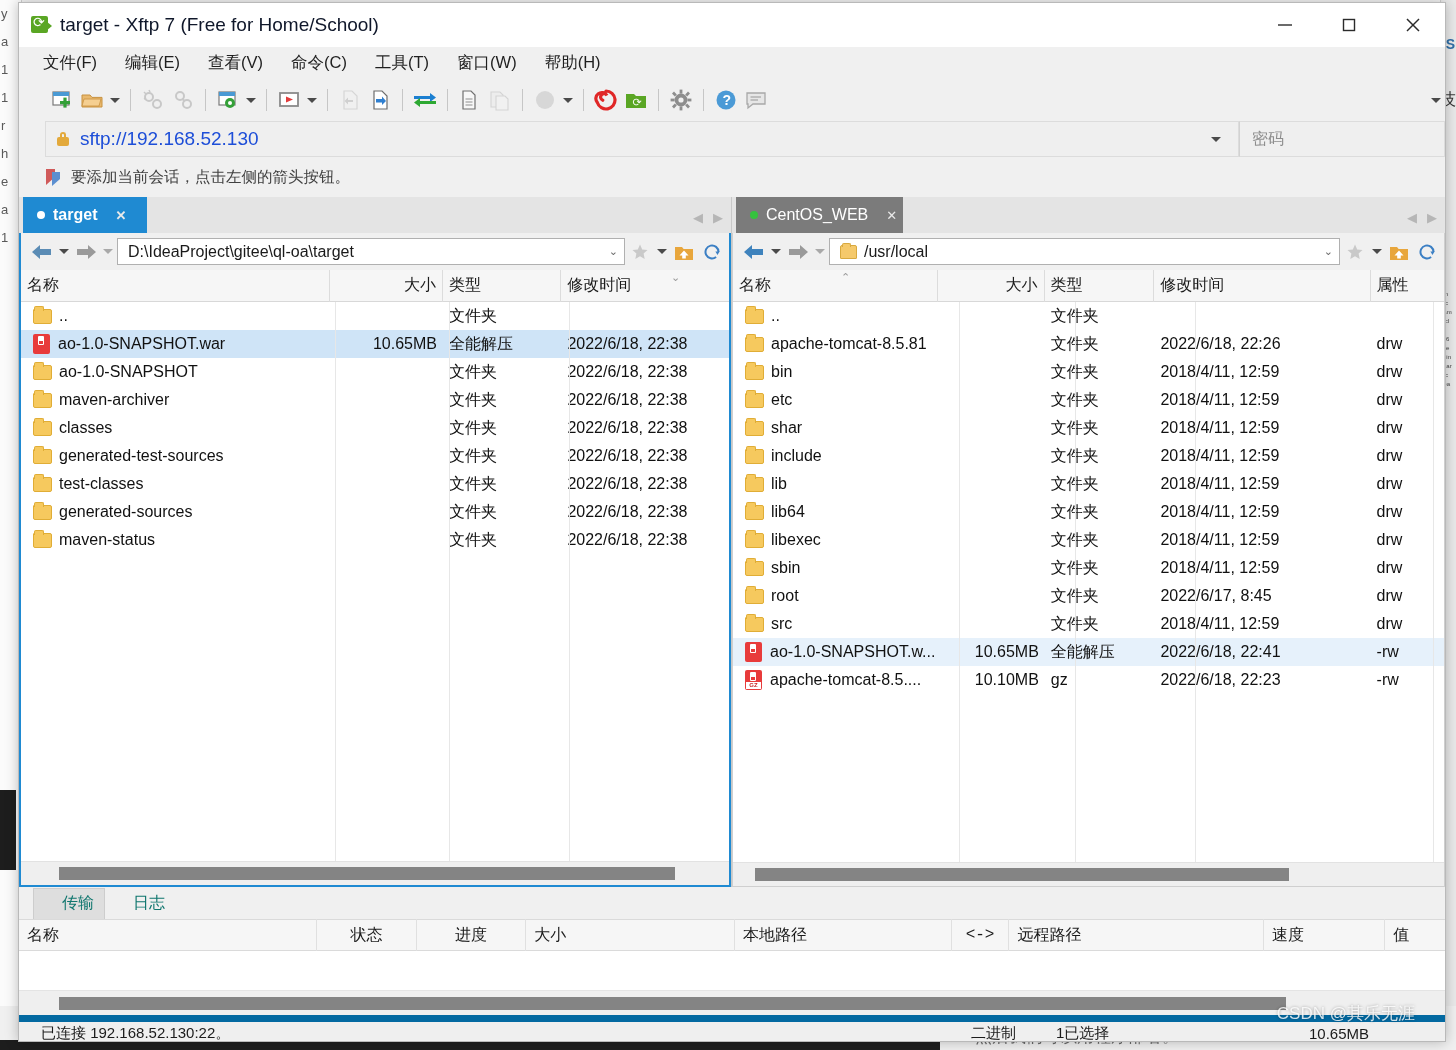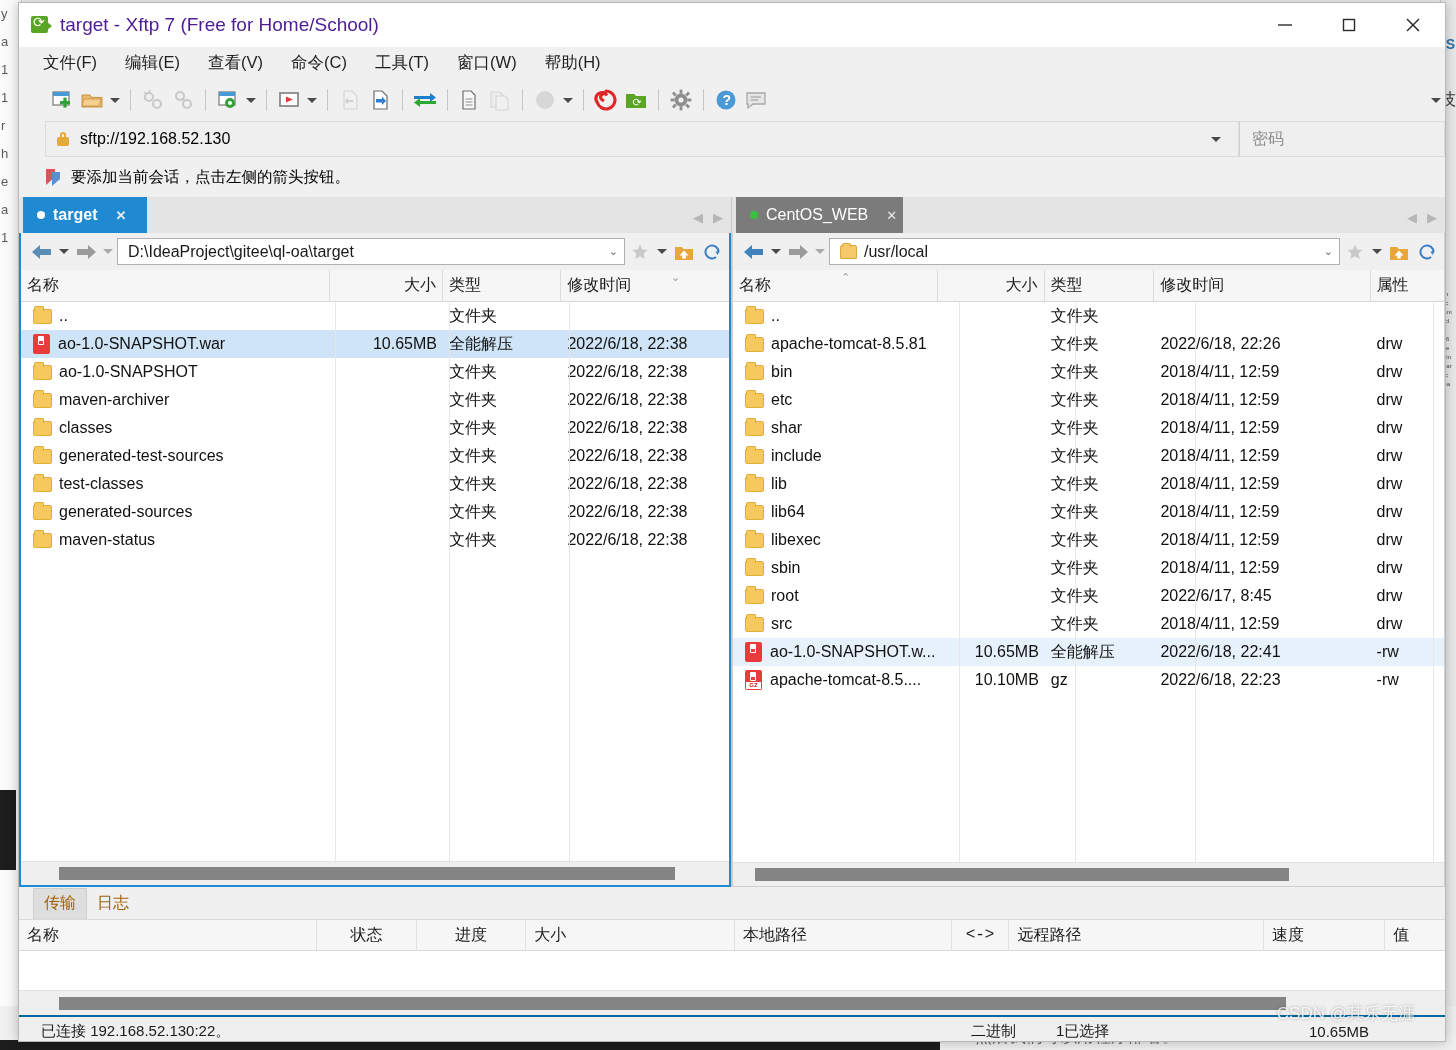--- a/index.html
+++ b/index.html
@@ -98,21 +98,21 @@
     color: #fff; font-size: 14px; line-height: 18px;
   }
   #app-icon .arr {
     position: absolute; left: 15px; top: 6px;
     width: 0; height: 0;
     border-left: 6px solid #5aa624;
     border-top: 5px solid transparent;
     border-bottom: 5px solid transparent;
   }
   #title-text {
-    font-size: 19px; color: #4c1d95; white-space: nowrap; text-align: center;
+    font-size: 19px; color: #0f172a; white-space: nowrap; text-align: center;
   }
   .winbtns { position: absolute; right: 0; top: 0; display: flex; height: 44px; }
   .winbtn {
     width: 64px; height: 44px; display: flex; align-items: center;
     justify-content: center; color: #2b2b2b; font-size: 19px;
   }
   .winbtn svg { display: block; }
 
   
   #menubar {
@@ -149,33 +149,33 @@
     flex: 1; background: #efefef; border: 1px solid #dcdcdc;
     display: flex; align-items: center; padding-left: 10px;
     position: relative; min-width: 0;
   }
   #lock-icon { width: 14px; height: 14px; margin-right: 10px; position: relative; flex:none; }
   #lock-icon .body { position: absolute; left: 1px; top: 5px; width: 12px; height: 9px;
                      background: #e3a93b; border-radius: 2px; }
   #lock-icon .shk { position: absolute; left: 4px; top: 0px; width: 6px; height: 7px;
                     border: 2px solid #e3a93b; border-bottom: none;
                     border-radius: 4px 4px 0 0; }
-  #url-text { font-size: 16px; color: #000000; white-space: nowrap; }
+  #url-text { font-size: 19px; color: #1d4ed8; white-space: nowrap; }
   #url-drop { width: 44px; display:flex; align-items:center; justify-content:center; }
   #user-field, #pass-field {
     width: 206px; background: #efefef; border: 1px solid #dcdcdc;
     border-left: 1px solid #d2d2d2;
     display: flex; align-items: center; padding-left: 12px;
     font-size: 16px; color: #8d8d8d; white-space: nowrap;
   }
 
   
   #notice {
     height: 40px; background: #f0f0f0; display: flex; align-items: center;
-    padding-left: 26px; font-size: 15.5px; color: #000000;
+    padding-left: 26px; font-size: 15.5px; color: #404040;
   }
   #notice-flag { width: 18px; height: 18px; margin-right: 8px; position: relative; flex:none; }
   #notice-flag .f1 { position:absolute; left:1px; top:1px; width:0;height:0;
     border-left: 9px solid #d05a5a; border-bottom: 8px solid transparent; border-top: 8px solid #d05a5a;}
   #notice-flag .f2 { position:absolute; left:7px; top:4px; width:0;height:0;
     border-left: 8px solid #5b8fd0; border-bottom: 7px solid transparent; border-top: 7px solid #5b8fd0;}
 
   
   #panes { display: flex; height: 690px; }
   .pane { width: 50%; display: flex; flex-direction: column; position: relative; }
@@ -277,39 +277,39 @@
     display: flex; flex-direction: column; min-height: 0;
   }
 
   
   #xfer { background: #f0f0f0; }
   #xfer-tabs {
     height: 32px; display: flex; align-items: flex-end; padding-left: 14px;
     background: #f0f0f0; font-size: 16px;
   }
   #xfer-tabs .xt {
-    padding: 4px 10px 5px 10px; color: #a16207;
+    padding: 4px 10px 5px 28px; color: #0f766e;
   }
   #xfer-tabs .xt.active { background: #dedede; border: 1px solid #cdcdcd; border-bottom: none; }
   #xfer-head {
     height: 32px; background: #f6f6f6; display: flex; align-items: center;
     border-top: 1px solid #dadada; border-bottom: 1px solid #dadada;
     font-size: 16px; color: #1b1b1b;
   }
   #xfer-head .c { border-right: 1px solid #e0e0e0; height: 32px; display: flex;
                   align-items: center; padding: 0 8px; white-space: nowrap; overflow: hidden;}
   #xfer-head .c.ctr { justify-content: center; }
   #xfer-body { height: 40px; background: #fff; border-bottom: 1px solid #e4e4e4;}
   #xfer-scroll { height: 24px; background: #efefef; display:flex; align-items:center; padding: 0 4px;}
   #xfer-scroll .thumb { height: 13px; background: #848484; }
 
   
   #statusbar {
     height: 30px; background: #efefef; display: flex; align-items: center;
-    font-size: 15px; color: #1b1b1b; border-top: 2px solid #0369a1;
+    font-size: 15px; color: #1b1b1b; border-top: 7px solid #0369a1;
     position: relative;
   }
   #status-left { padding-left: 22px; white-space: nowrap; }
   #status-bin { position: absolute; left: 952px; }
   #status-sel { position: absolute; left: 1037px; }
   #status-size { position: absolute; left: 1290px; }
 
   #watermark {
     position: absolute; right: 30px; bottom: 16px;
     color: rgba(255,255,255,.82); font-size: 17px;

